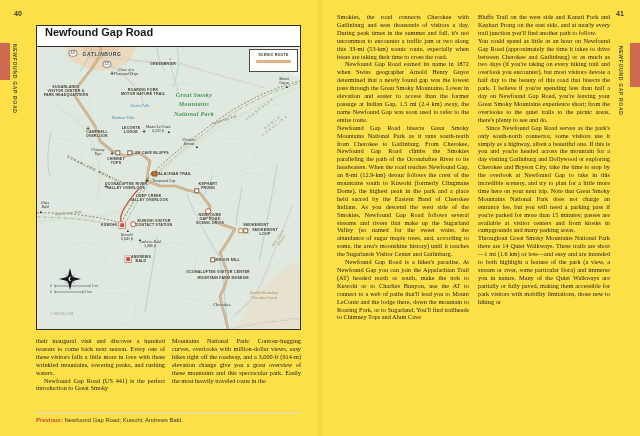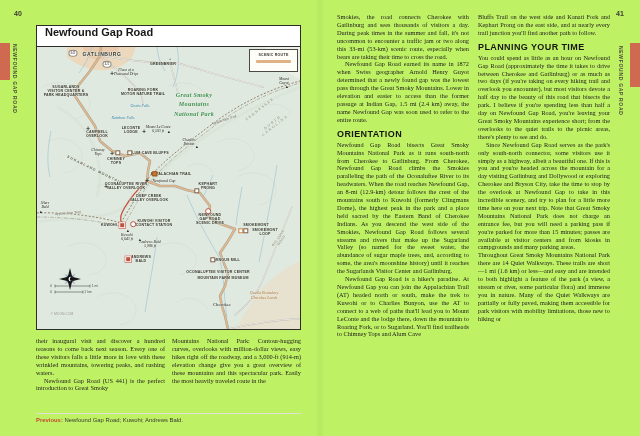--- a/index.html
+++ b/index.html
@@ -1,16 +1,16 @@
 <!DOCTYPE html>
 <html><head>
 <meta charset="utf-8">
 <style>
   html,body{margin:0;padding:0;}
-  #root{position:relative;width:640px;height:436px;background:#bef264;overflow:hidden;
+  #root{position:relative;width:640px;height:436px;background:#fde047;overflow:hidden;
         font-family:"Liberation Serif",serif;color:#24221e;}
   .pagenum{position:absolute;font:bold 7px "Liberation Sans",sans-serif;color:#3c3933;}
   #pagenum-left{left:14px;top:10px;}
   #pagenum-right{left:616px;top:10px;}
   .tab-bar{position:absolute;background:#cf6a50;}
   #tab-bar-left{left:0;top:43px;width:10px;height:37px;}
   #tab-bar-right{left:630px;top:43px;width:10px;height:44px;}
   .tab-text{position:absolute;writing-mode:vertical-rl;font:bold 5px/1.4 "Liberation Sans",sans-serif;
             letter-spacing:.7px;color:#4a463f;white-space:nowrap;}
   #tab-text-left{left:11px;top:44px;}
@@ -293,25 +293,23 @@
   </div>
 
   <div class="pagenum" id="pagenum-right">41</div>
   <div class="tab-bar" id="tab-bar-right"></div>
   <div class="tab-text" id="tab-text-right">NEWFOUND GAP ROAD</div>
 
   <div class="cols" id="cols-right">
     <div class="col">
       <p>Smokies, the road connects Cherokee with Gatlinburg and sees thousands of visitors a day. During peak times in the summer and fall, it's not uncommon to encounter a traffic jam or two along this 33-mi (53-km) scenic route, especially when bears are taking their time to cross the road.</p>
       <p class="ind">Newfound Gap Road earned its name in 1872 when Swiss geographer Arnold Henry Guyot determined that a newly found gap was the lowest pass through the Great Smoky Mountains. Lower in elevation and easier to access than the former passage at Indian Gap, 1.5 mi (2.4 km) away, the name Newfound Gap was soon used to refer to the entire route.</p>
-      <h2>ORIENTATION</h2>
       <p>Newfound Gap Road bisects Great Smoky Mountains National Park as it runs south-north from Cherokee to Gatlinburg. From Cherokee, Newfound Gap Road climbs the Smokies paralleling the path of the Oconaluftee River to its headwaters. When the road reaches Newfound Gap, an 8-mi (12.9-km) detour follows the crest of the mountains south to Kuwohi (formerly Clingmans Dome), the highest peak in the park and a place held sacred by the Eastern Band of Cherokee Indians. As you descend the west side of the Smokies, Newfound Gap Road follows several streams and rivers that make up the Sugarland Valley (so named for the sweet water, the abundance of sugar maple trees, and, according to some, the area's moonshine history) until it reaches the Sugarlands Visitor Center and Gatlinburg.</p>
       <p class="ind">Newfound Gap Road is a hiker's paradise. At Newfound Gap you can join the Appalachian Trail (AT) headed north or south, make the trek to Kuwohi or to Charlies Bunyon, use the AT to connect to a web of paths that'll lead you to Mount LeConte and the lodge there, down the mountain to Roaring Fork, or to Sugarland. You'll find trailheads to Chimney Tops and Alum Cave</p>
     </div>
     <div class="col">
       <p>Bluffs Trail on the west side and Kanati Fork and Kephart Prong on the east side, and at nearly every trail junction you'll find another path to follow.</p>
-      <h2>PLANNING YOUR TIME</h2>
       <p>You could spend as little as an hour on Newfound Gap Road (approximately the time it takes to drive between Cherokee and Gatlinburg) or as much as two days (if you're taking on every hiking trail and overlook you encounter), but most visitors devote a half day to the beauty of this road that bisects the park. I believe if you're spending less than half a day on Newfound Gap Road, you're leaving your Great Smoky Mountains experience short; from the overlooks to the quiet trails to the picnic areas, there's plenty to see and do.</p>
       <p class="ind">Since Newfound Gap Road serves as the park's only south-north connector, some visitors use it simply as a highway, albeit a beautiful one. If this is you and you're headed across the mountain for a day visiting Gatlinburg and Dollywood or exploring Cherokee and Bryson City, take the time to stop by the overlook at Newfound Gap to take in this incredible scenery, and try to plan for a little more time here on your next trip. Note that Great Smoky Mountains National Park does not charge an entrance fee, but you will need a parking pass if you're parked for more than 15 minutes; passes are available at visitor centers and from kiosks in campgrounds and many parking areas.</p>
       <p>Throughout Great Smoky Mountains National Park there are 14 Quiet Walkways. These trails are short—1 mi (1.6 km) or less—and easy and are intended to both highlight a feature of the park (a view, a stream or river, some particular flora) and immerse you in nature. Many of the Quiet Walkways are partially or fully paved, making them accessible for park visitors with mobility limitations, those new to hiking or</p>
     </div>
   </div>
 </div>
 
 </body></html>

